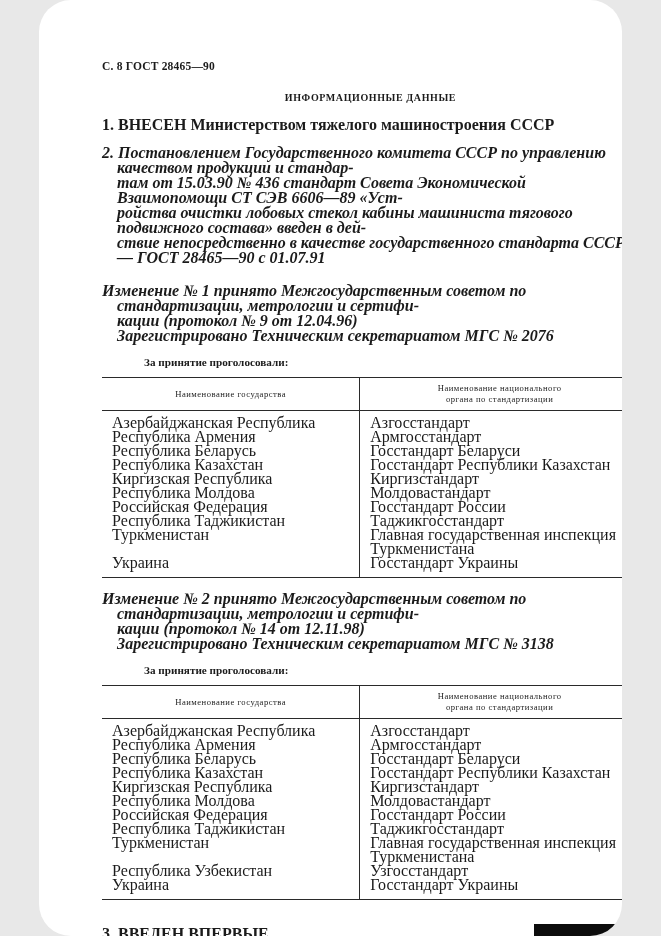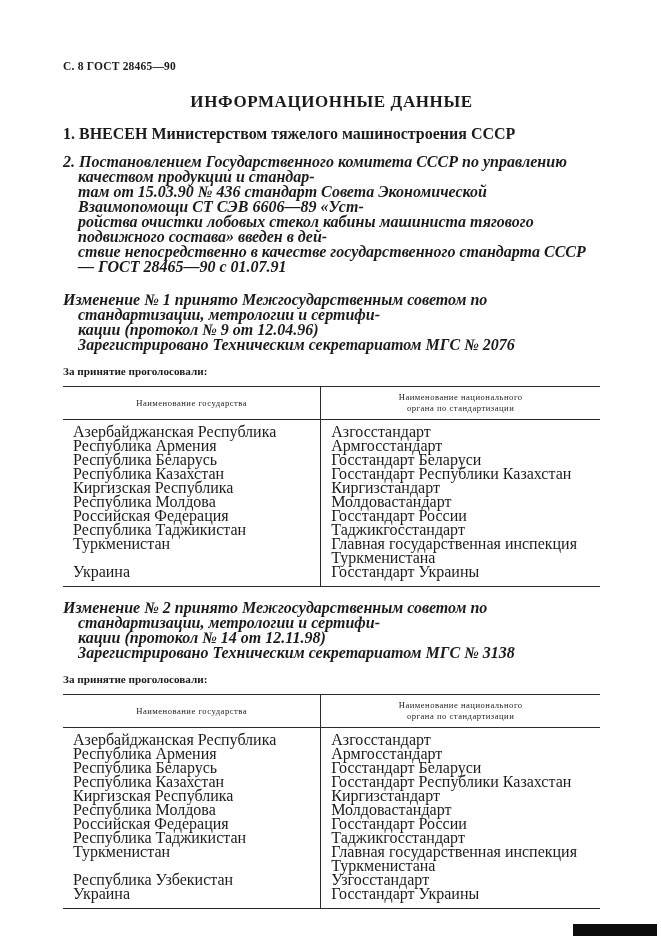--- a/index.html
+++ b/index.html
@@ -1,52 +1,53 @@
 <!DOCTYPE html>
 <html><head>
 <meta charset="utf-8">
 <style>
   * { margin:0; padding:0; box-sizing:border-box; }
   html,body { background:#e8e8e8; }
   .page {
     position:relative;
-    width:661px; height:936px;
+    width:583px; height:936px;
     margin:0 auto;
     background:#ffffff;
     font-family:"Liberation Serif", serif;
     color:#1b1b1b;
     overflow:hidden;
+    border-radius:32px;
   }
   .content {
     position:absolute;
     left:63px; top:60px;
     width:537px;
   }
   .running-head {
     font-size:11.5px; font-weight:bold; letter-spacing:0.2px;
   }
   .doc-title {
     margin-top:20px;
     text-align:center;
-    font-size:17px; font-weight:bold; letter-spacing:0.6px;
+    font-size:10px; font-weight:bold; letter-spacing:0.6px;
   }
   .para {
     font-size:16px; font-weight:bold;
     line-height:15px;
     white-space:pre-line;
     text-align:left;
   }
   .hang { padding-left:15px; text-indent:-15px;font-style:italic; }
   .mt14 { margin-top:14px; }
   .mt13 { margin-top:13px; }
   .mt10 { margin-top:18px; }
   .mt26 { margin-top:26px; }
   .vote-label {
     margin-top:13px;
-    font-size:11.2px; font-weight:bold;
+    font-size:11.2px; font-weight:bold;margin-left:42px;
   }
   table.gost-table {
     width:100%;
     margin-top:9px;
     border-collapse:collapse;
     border-top:1.4px solid #2a2a2a;
     border-bottom:1.4px solid #2a2a2a;
   }
   table.gost-table thead th {
     font-weight:normal;

